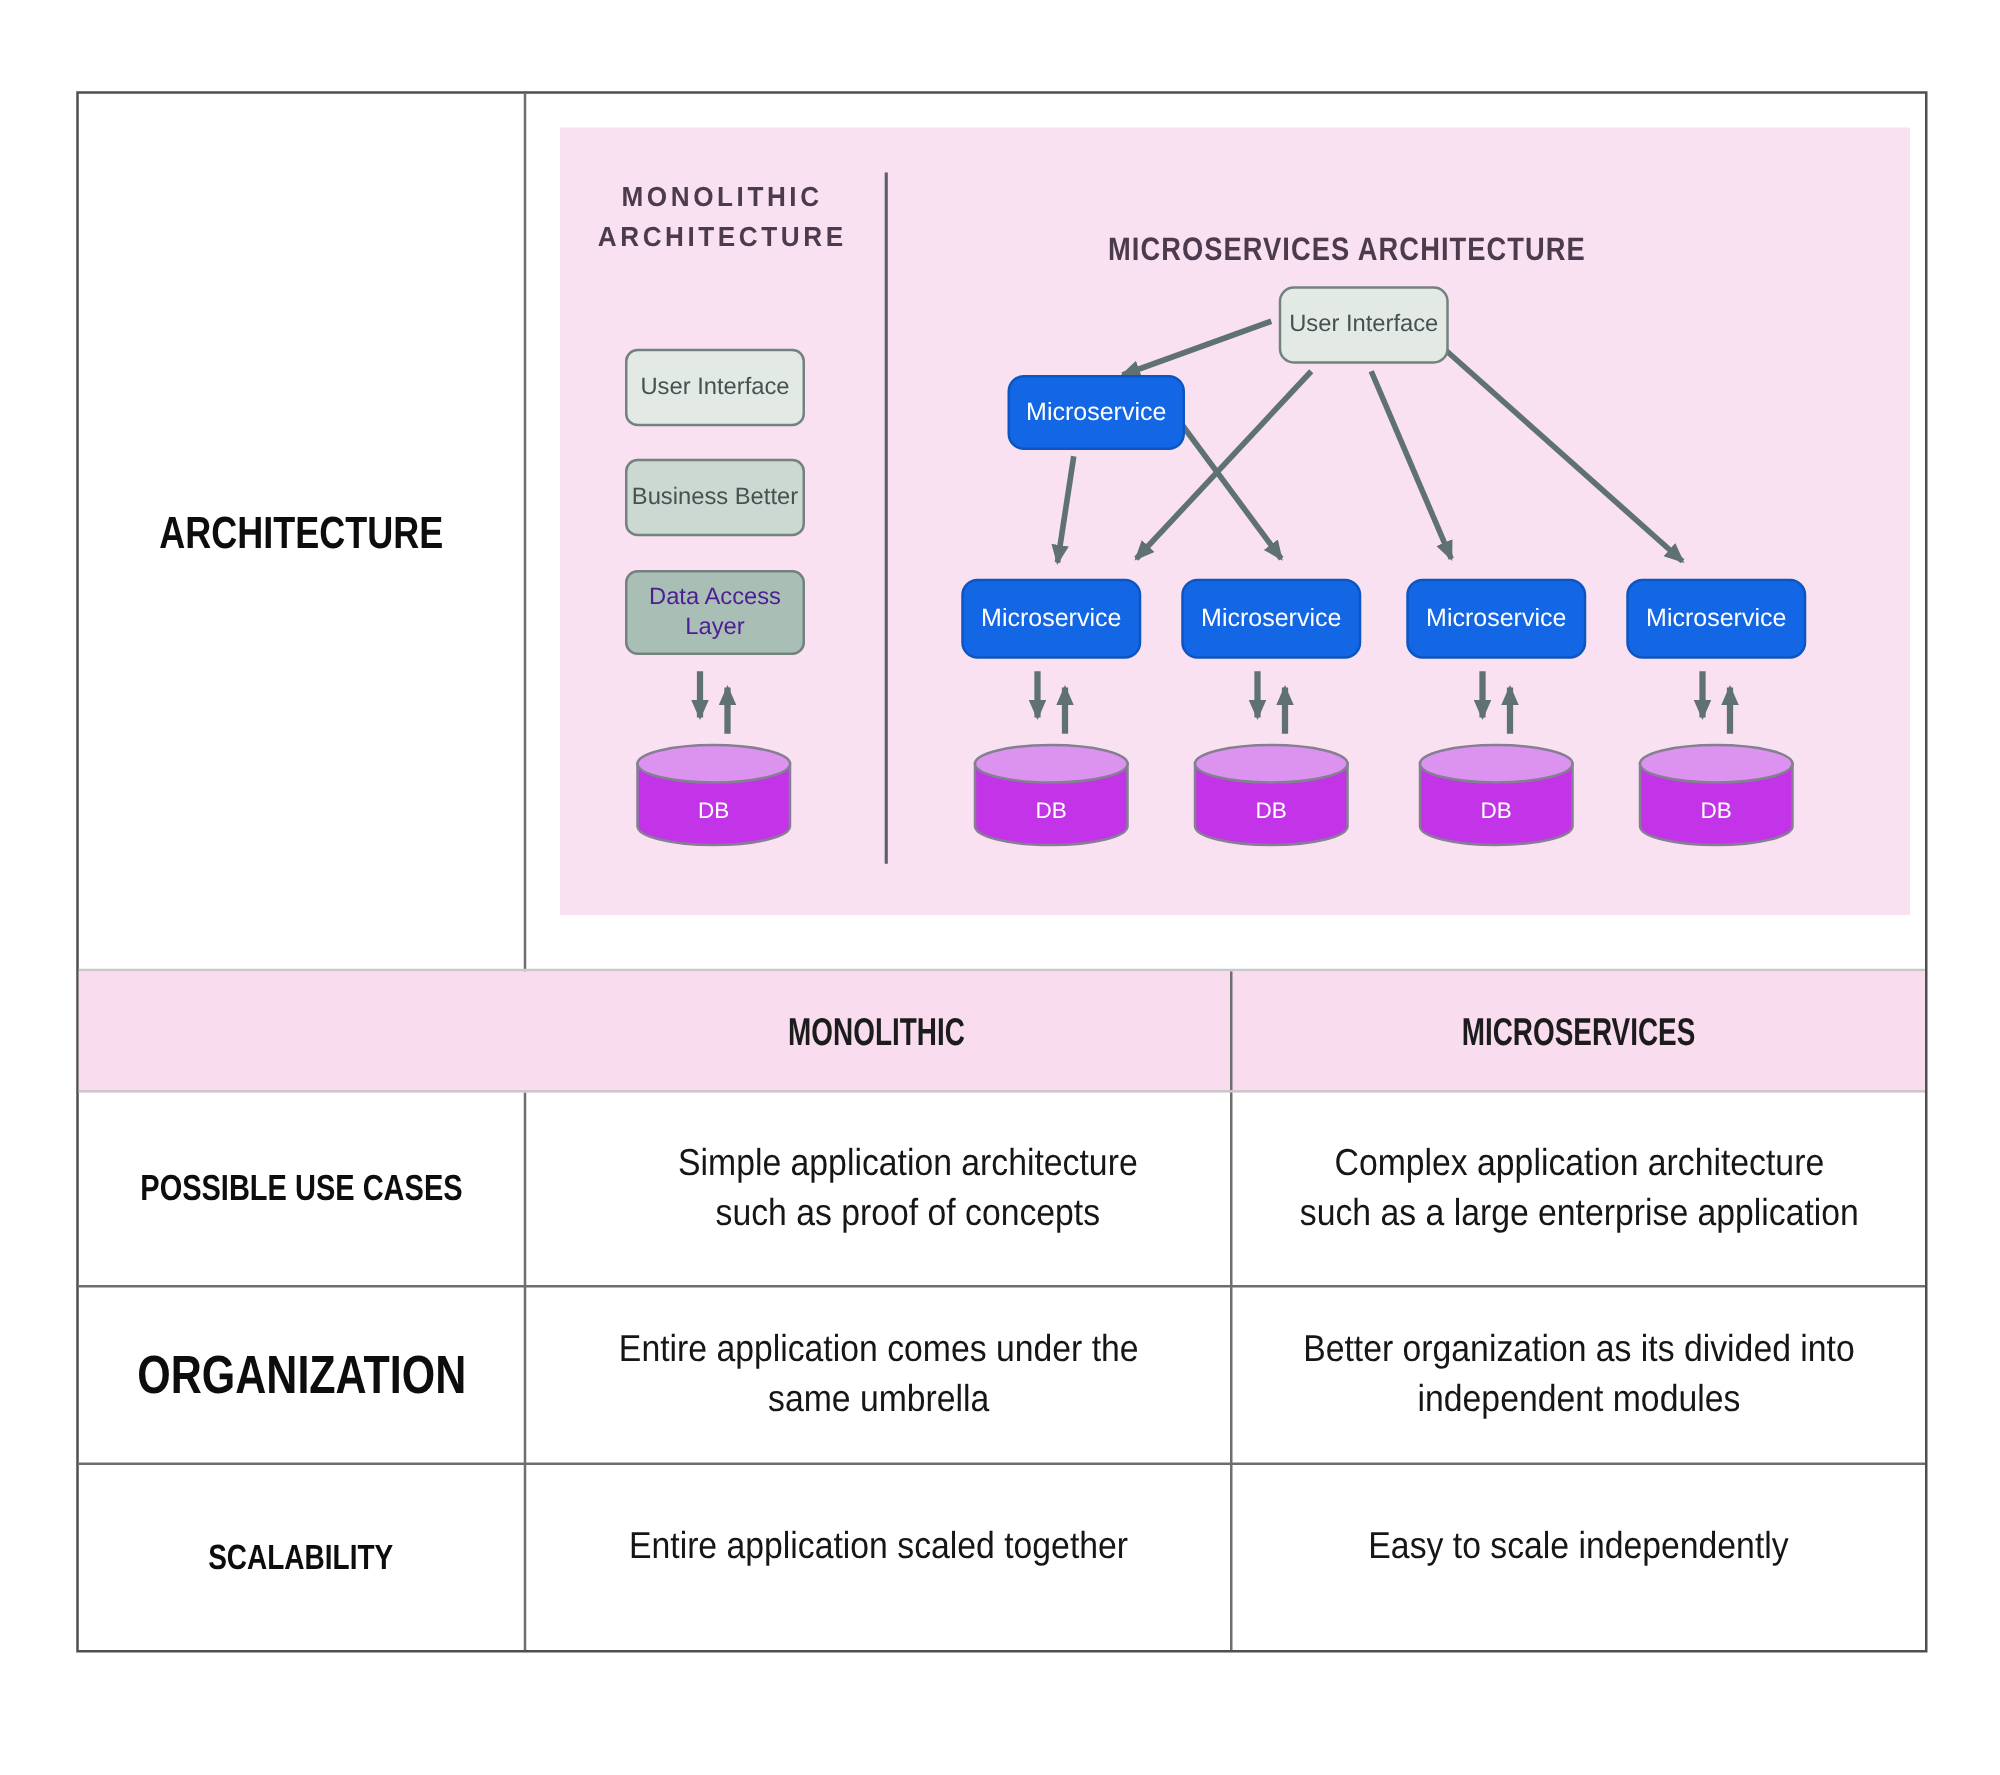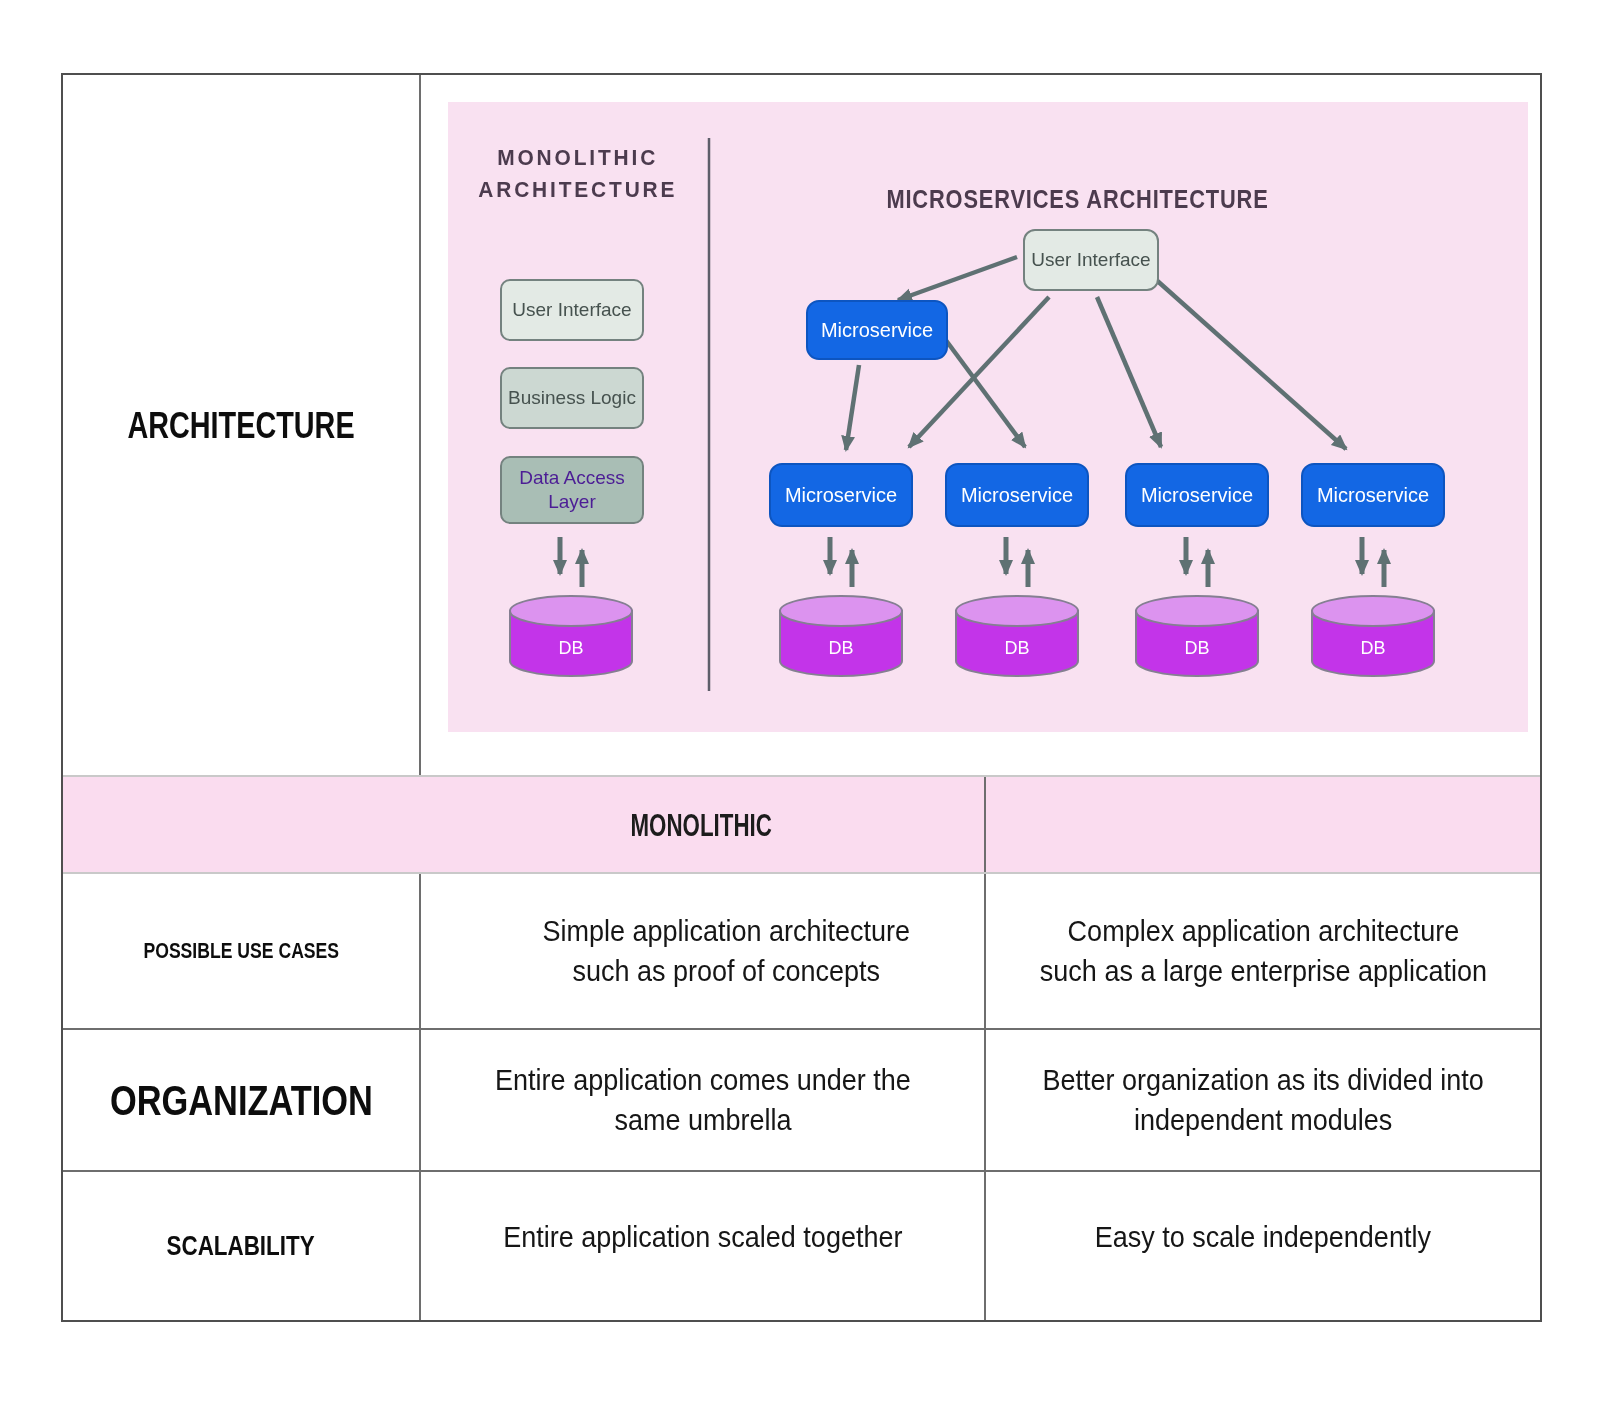--- a/index.html
+++ b/index.html
@@ -118,21 +118,21 @@
         <span class="cond">ARCHITECTURE</span>
       </div>
       <div class="panel-title ms-title">
         <span class="cond">MICROSERVICES ARCHITECTURE</span>
       </div>
 
       <div class="dbox gray-box" style="left:52px;top:177px;width:144px;height:62px;">
         <span>User Interface</span>
       </div>
       <div class="dbox gray-box2" style="left:52px;top:265px;width:144px;height:62px;">
-        <span>Business Logic</span>
+        <span>Business Better</span>
       </div>
       <div class="dbox gray-box3" style="left:52px;top:354px;width:144px;height:68px;">
         <span>
           <span>Data Access</span><br>
           <span>Layer</span>
         </span>
       </div>
 
       <div class="dbox gray-box" style="left:575px;top:127px;width:136px;height:62px;border-radius:12px;">
         <span>User Interface</span>
@@ -150,23 +150,26 @@
         <span>Microservice</span>
       </div>
       <div class="dbox blue-box" style="left:853px;top:361px;width:144px;height:64px;">
         <span>Microservice</span>
       </div>
     </div>
 
     <div class="cell hdr" style="left:356px;top:702px;width:565px;height:97px;">
       <span class="cond">MONOLITHIC</span>
     </div>
+    <div class="cell hdr" style="left:923px;top:702px;width:554px;height:97px;">
+      <span class="cond">MICROSERVICES</span>
+    </div>
 
     <div class="cell" style="left:0;top:799px;width:356px;height:154px;">
-      <span class="rowlabel" style="font-size:22px;"><span class="cond">POSSIBLE USE CASES</span></span>
+      <span class="rowlabel" style="font-size:29px;"><span class="cond">POSSIBLE USE CASES</span></span>
     </div>
     <div class="cell body-text" style="left:358px;top:799px;width:563px;height:154px;padding-left:24px;">
       <div class="cond88">
         <div>Simple application architecture</div>
         <div>such as proof of concepts</div>
       </div>
     </div>
     <div class="cell body-text" style="left:923px;top:799px;width:554px;height:154px;">
       <div class="cond88">
         <div>Complex application architecture</div>

